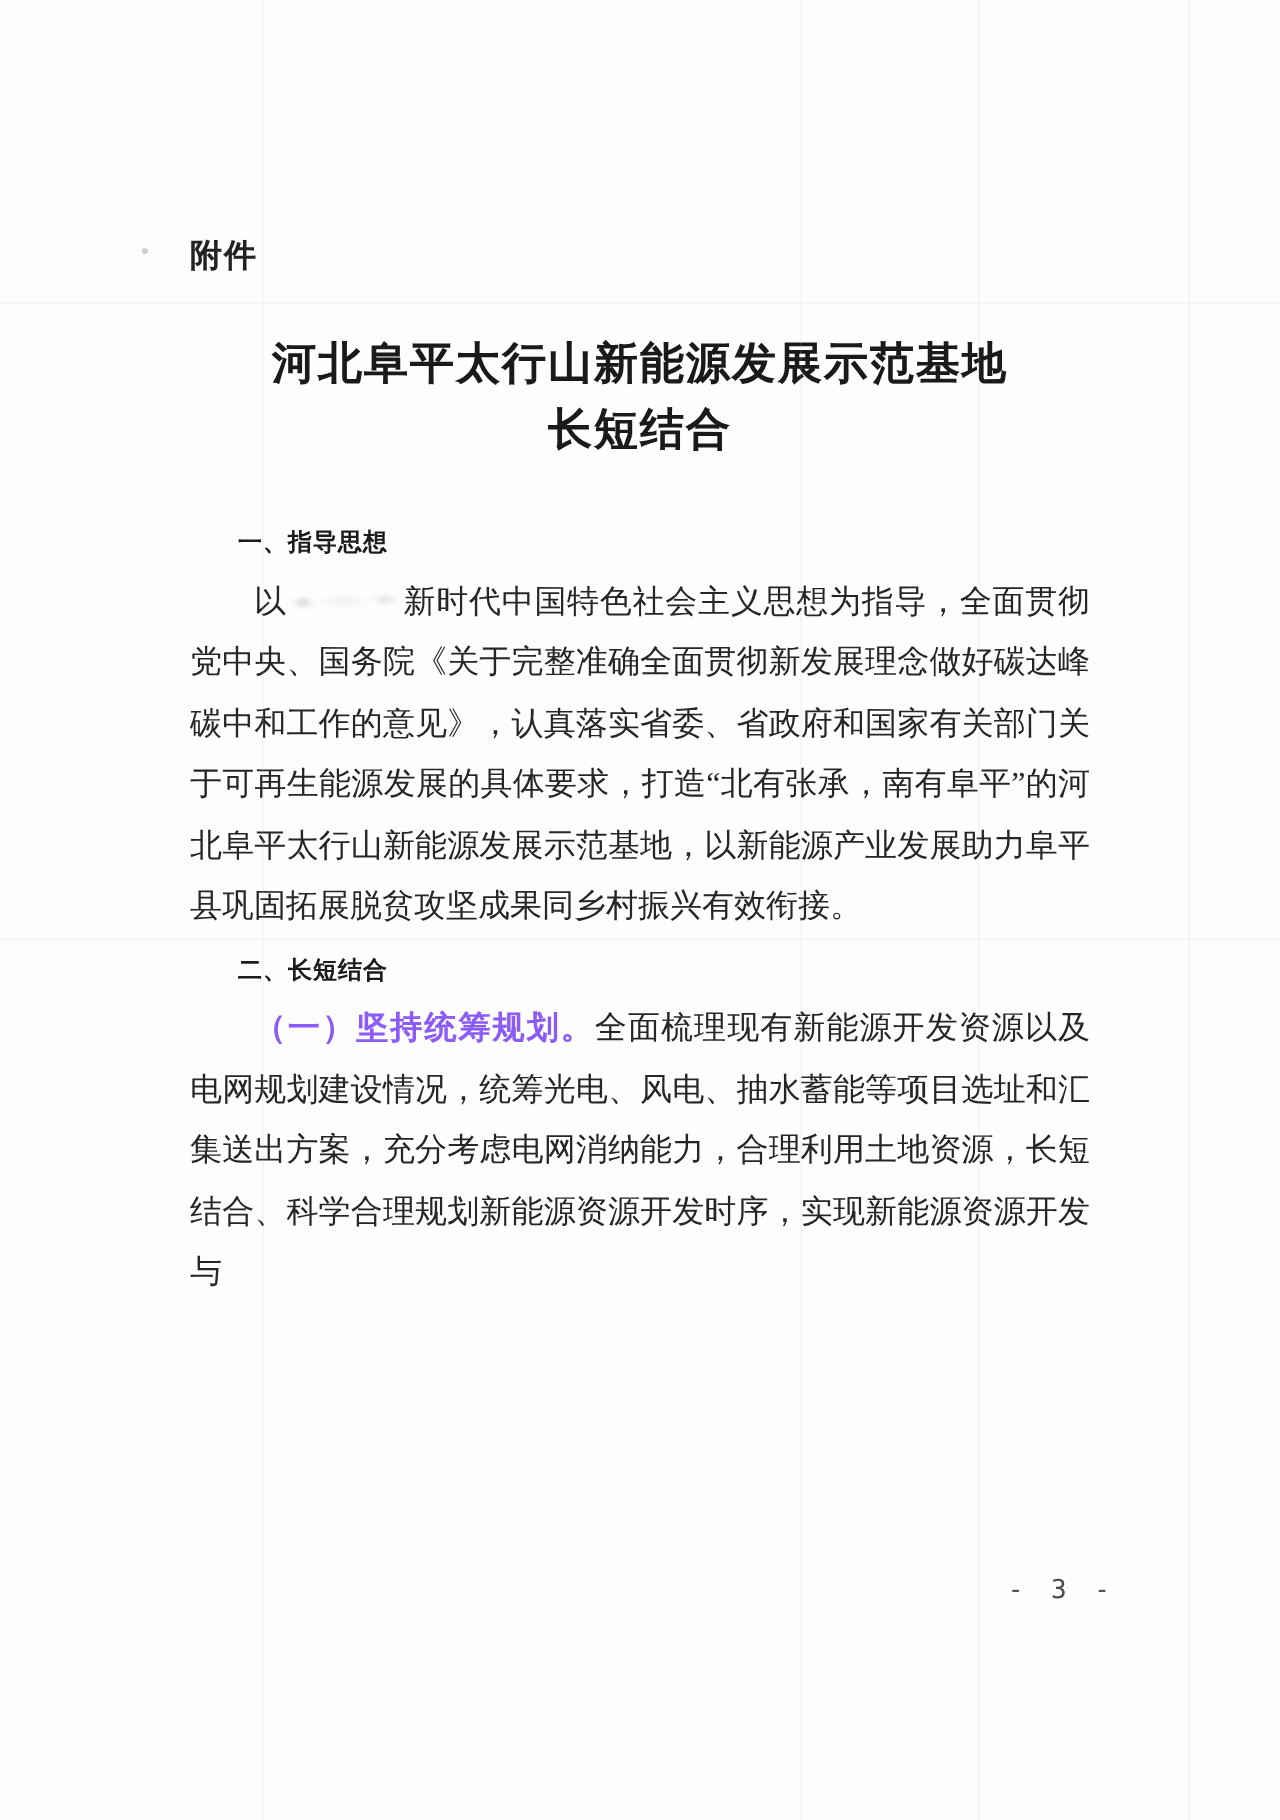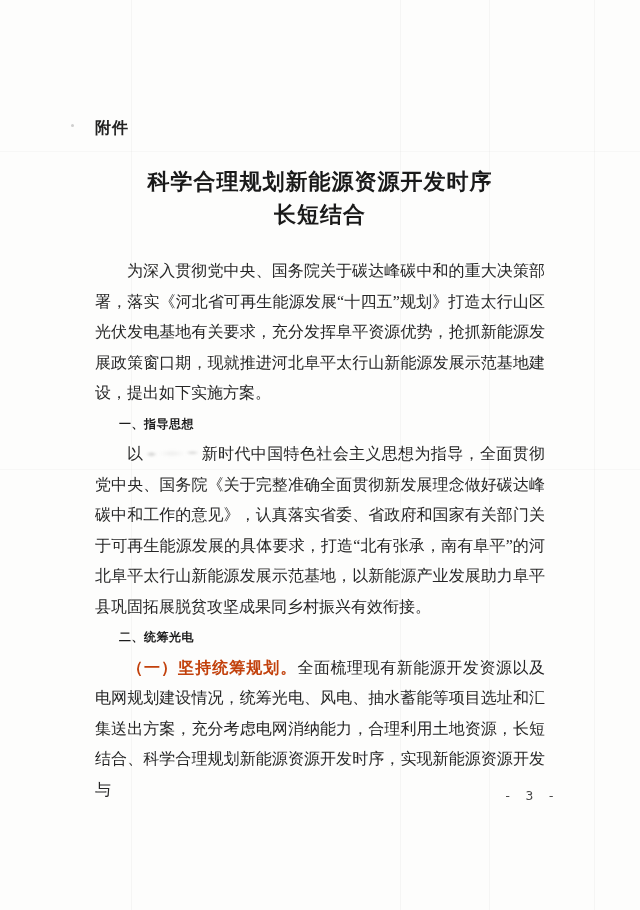--- a/index.html
+++ b/index.html
@@ -57,21 +57,21 @@
   .content p { text-indent: 2em; }
   .sec-heading {
     font-family: "Liberation Sans", sans-serif;
     font-weight: bold;
     font-size: 12px;
     letter-spacing: 0.5px;
     color: #1c1c1c;
   }
   .lead-bold {
     font-weight: bold;
-    color: #c2410c;
+    color: #8b5cf6;
     letter-spacing: 0.5px;
   }
   
   .redacted {
     display: inline-block;
     width: 54px;
     height: 15px;
     vertical-align: -2px;
     margin: 0 2px;
     background:
@@ -99,33 +99,32 @@
   <div class="scan-line-v" style="left:400px"></div>
   <div class="scan-line-v" style="left:489px"></div>
   <div class="scan-line-v" style="left:594px"></div>
   <div class="scan-line-h" style="top:151px"></div>
   <div class="scan-line-h" style="top:469px"></div>
   <div class="speck"></div>
 
   <div class="attachment">附件</div>
 
   <h1 class="title">
-    <span>科学合理规划新能源资源开发时序</span>
+    <span>河北阜平太行山新能源发展示范基地</span>
     <span>长短结合</span>
   </h1>
 
   <div class="content">
 
-    <p>为深入贯彻党中央、国务院关于碳达峰碳中和的重大决策部署，落实《河北省可再生能源发展“十四五”规划》打造太行山区光伏发电基地有关要求，充分发挥阜平资源优势，抢抓新能源发展政策窗口期，现就推进河北阜平太行山新能源发展示范基地建设，提出如下实施方案。</p>
 
     <p class="sec-heading">一、指导思想</p>
 
     <p><span>以</span><span class="redacted"></span><span>新时代中国特色社会主义思想为指导，全面贯彻党中央、国务院《关于完整准确全面贯彻新发展理念做好碳达峰碳中和工作的意见》，认真落实省委、省政府和国家有关部门关于可再生能源发展的具体要求，打造“北有张承，南有阜平”的河北阜平太行山新能源发展示范基地，以新能源产业发展助力阜平县巩固拓展脱贫攻坚成果同乡村振兴有效衔接。</span></p>
 
-    <p class="sec-heading">二、统筹光电</p>
+    <p class="sec-heading">二、长短结合</p>
 
     <p><span class="lead-bold">（一）坚持统筹规划。</span><span>全面梳理现有新能源开发资源以及电网规划建设情况，统筹光电、风电、抽水蓄能等项目选址和汇集送出方案，充分考虑电网消纳能力，合理利用土地资源，长短结合、科学合理规划新能源资源开发时序，实现新能源资源开发与</span></p>
 
   </div>
 
   <div class="page-number">- 3 -</div>
 
 </div>
 
 </body></html>

